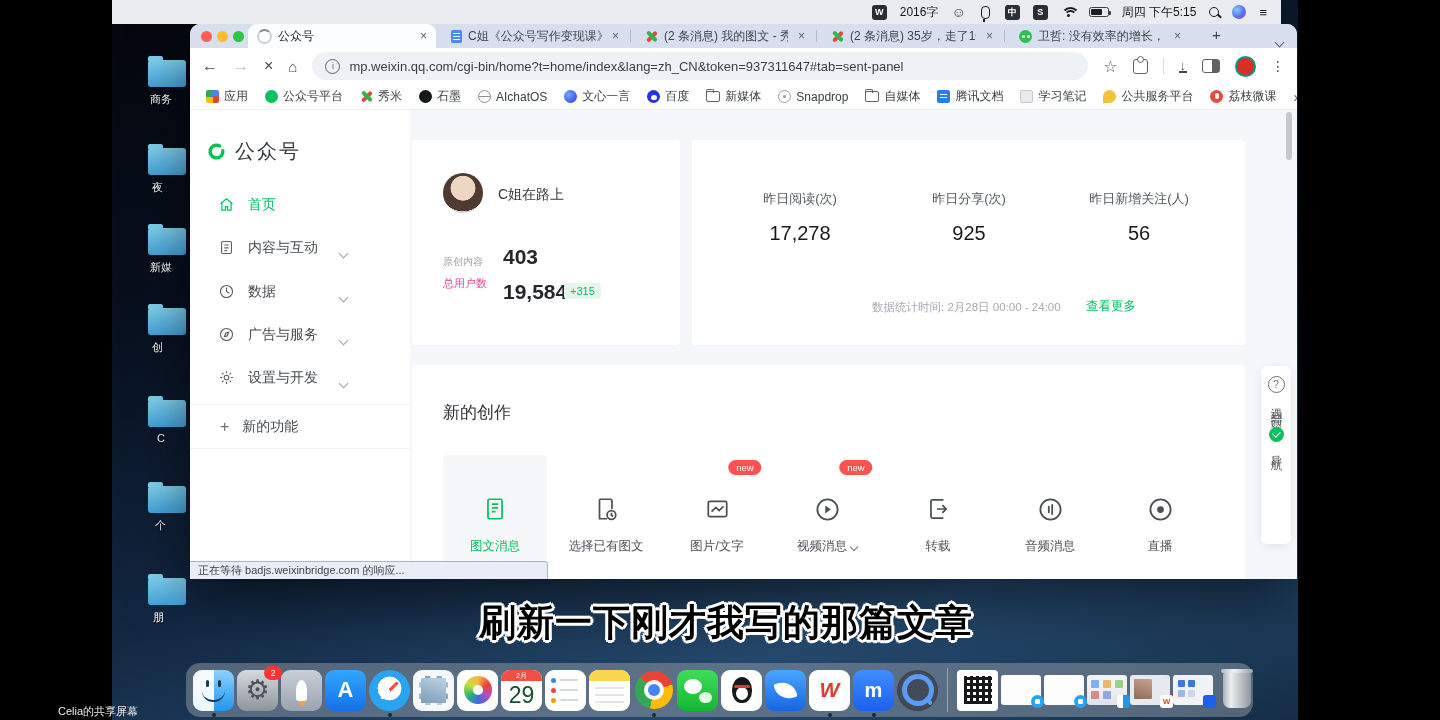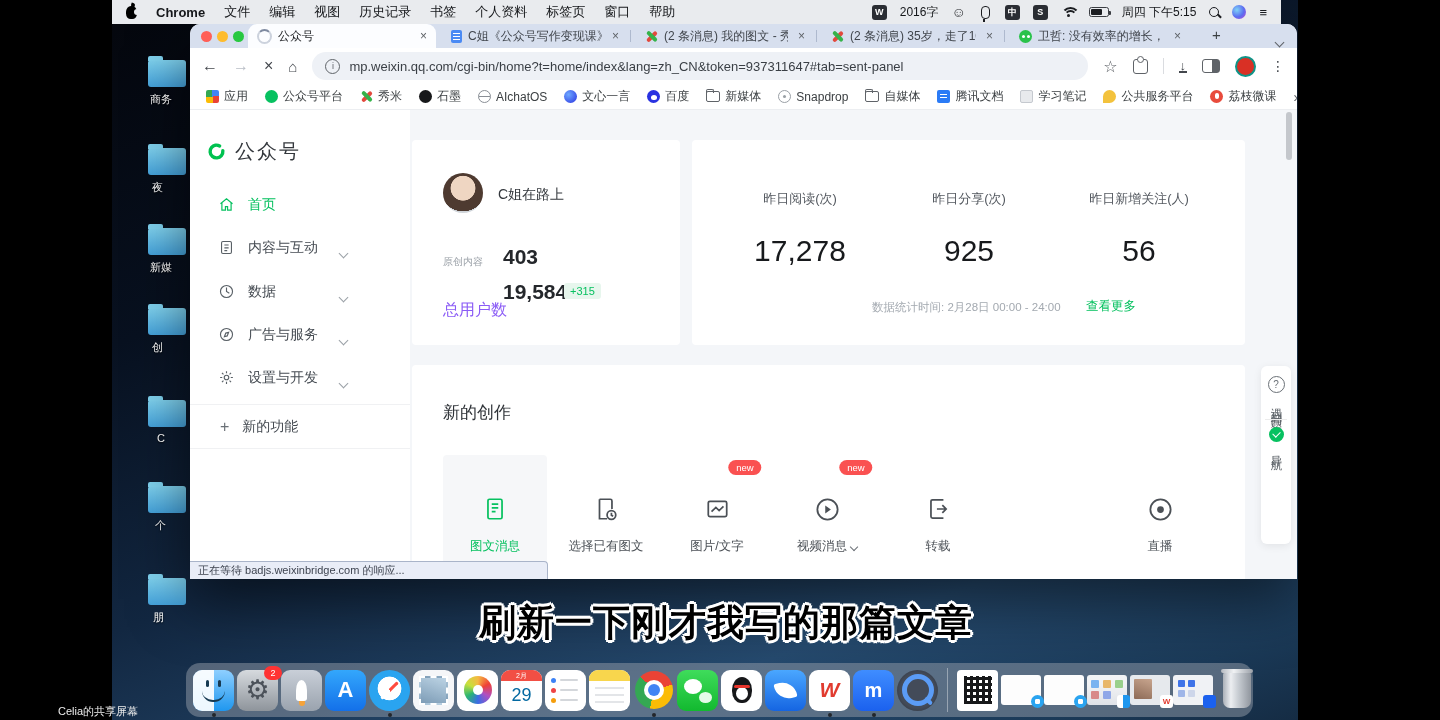--- a/index.html
+++ b/index.html
@@ -131,28 +131,28 @@
   .card{position:absolute;background:#fff;border-radius:4px}
   .card.profile{left:2px;top:30px;width:268px;height:205px}
   .card.stats{left:282px;top:30px;width:553px;height:205px}
   .card.creation{left:2px;top:255px;width:833px;height:292px}
 
   .pf-avatar{position:absolute;left:31px;top:33px;width:40px;height:40px;border-radius:50%;
     background:radial-gradient(circle at 50% 38%,#efd6c2 0 38%,#4e3a30 40% 72%,#cfd4d9 73% 100%)}
   .pf-name{position:absolute;left:86px;top:46px;font-size:14px;color:#33373c}
   .pf-lab1{position:absolute;left:31px;top:115px;font-size:10px;color:#9ba1a8}
   .pf-val1{position:absolute;left:91px;top:105px;font-size:21px;color:#24272b;font-weight:600}
-  .pf-lab2{position:absolute;left:31px;top:160px;font-size:16px;color:#8b5cf6}
+  .pf-lab2{position:absolute;left:31px;top:136px;font-size:11px;color:#ec4899}
   .pf-val2{position:absolute;left:91px;top:140px;font-size:21px;color:#24272b;font-weight:600}
   .pf-delta{position:absolute;left:152px;top:143px;background:#e7f6ed;color:var(--green,#07c160);
     font-size:11px;border-radius:3px;padding:2px 6px}
 
   .st-col{position:absolute;top:50px;width:200px;text-align:center;transform:translateX(-50%)}
   .st-label{font-size:13px;color:#53585f}
-  .st-value{font-size:30px;color:#17191c;font-weight:500;margin-top:26px}
+  .st-value{font-size:20px;color:#17191c;font-weight:500;margin-top:14px}
   .st-period{position:absolute;left:180px;top:160px;font-size:11.5px;color:#a3a9b0}
   .st-more{position:absolute;left:394px;top:158px;font-size:12.5px;color:var(--green,#07c160)}
 
   .cr-title{position:absolute;left:31px;top:36px;font-size:17px;color:#2f3338;font-weight:500}
   .cr-tile-active{position:absolute;left:31px;top:90px;width:104px;height:140px;background:#f6f7f9;border-radius:4px}
   .cr-item{position:absolute;top:129px;width:110px;transform:translateX(-50%);text-align:center}
   .cr-item .ic{height:30px;display:flex;align-items:center;justify-content:center;color:#4b5056}
   .cr-item.green .ic{color:var(--green,#07c160)}
   .cr-label{margin-top:14px;font-size:12.5px;color:#4b5056;display:inline-flex;align-items:center;gap:4px}
   .cr-item.green .cr-label{color:var(--green,#07c160)}
@@ -195,21 +195,21 @@
   .d-appstore{background:linear-gradient(180deg,#33a7fc,#1370e9);color:#fff;font-size:22px;font-weight:700}
   .d-safari{border-radius:50%;background:radial-gradient(circle at 50% 45%,#fff 0 38%,#2aa4f0 40% 100%)}
   .d-safari .needle{width:3px;height:23px;background:linear-gradient(#ff4b3e 50%,#fff 50%);transform:rotate(45deg);border-radius:1px}
   .d-mail{background:#f5f6f8}
   .d-mail .stamp{width:29px;height:29px;background:linear-gradient(200deg,#bcd3e4,#7d9cb6);border:2px dashed #fff;box-sizing:border-box}
   .d-photos{background:#fff}
   .d-photos .flower{width:28px;height:28px;border-radius:50%;background:conic-gradient(#f5b942,#ef4136,#b14fc1,#3b6ce5,#2bb673,#c8e03c,#f5b942);position:relative}
   .d-photos .flower::after{content:"";position:absolute;left:9px;top:9px;width:10px;height:10px;background:#fff;border-radius:50%}
   .d-cal{background:#fff;flex-direction:column;overflow:hidden}
   .d-cal .mo{width:100%;height:11px;background:#f24f44;color:#fff;font-size:7px;text-align:center;line-height:11px}
-  .d-cal .day{flex:1;display:flex;align-items:center;justify-content:center;font-size:18px;color:#0369a1;width:100%}
+  .d-cal .day{flex:1;display:flex;align-items:center;justify-content:center;font-size:23px;color:#14532d;width:100%}
   .d-rem{background:#fff;flex-direction:column;align-items:flex-start;padding:7px 6px;box-sizing:border-box;gap:5px}
   .d-rem i{display:block;width:5px;height:5px;border-radius:50%;position:relative}
   .d-rem i::after{content:"";position:absolute;left:9px;top:1.5px;width:18px;height:2px;background:#d4d7db;border-radius:1px}
   .d-notes{background:#fff;overflow:hidden}
   .d-notes::before{content:"";position:absolute;top:0;left:0;width:100%;height:11px;background:#f8d64d}
   .d-notes::after{content:"";position:absolute;left:6px;top:17px;width:29px;height:2px;background:#e3e5e8;box-shadow:0 7px 0 #e3e5e8,0 14px 0 #e3e5e8}
   .d-chrome{background:transparent}
   .d-chrome .ball{width:38px;height:38px;border-radius:50%;background:conic-gradient(from -45deg,#ea4335 0 33%,#fbbc05 33% 66%,#34a853 66% 100%);position:relative}
   .d-chrome .ball::before{content:"";position:absolute;left:9px;top:9px;width:20px;height:20px;background:#fff;border-radius:50%}
   .d-chrome .ball::after{content:"";position:absolute;left:13px;top:13px;width:12px;height:12px;background:#4285f4;border-radius:50%}
@@ -268,33 +268,20 @@
   <div class="dlabel" style="left:152px;top:340px">创</div>
   <div class="dfolder" style="left:148px;top:400px"></div>
   <div class="dlabel" style="left:157px;top:432px">C</div>
   <div class="dfolder" style="left:148px;top:486px"></div>
   <div class="dlabel" style="left:155px;top:518px">个</div>
   <div class="dfolder" style="left:148px;top:578px"></div>
   <div class="dlabel" style="left:153px;top:610px">朋</div>
 </div>
 
 <div class="menubar">
-  <div class="left">
-    <span class="apple"></span>
-    <span class="appname">Chrome</span>
-    <span>文件</span>
-    <span>编辑</span>
-    <span>视图</span>
-    <span>历史记录</span>
-    <span>书签</span>
-    <span>个人资料</span>
-    <span>标签页</span>
-    <span>窗口</span>
-    <span>帮助</span>
-  </div>
   <div class="right">
     <span class="sq-badge">W</span>
     <span>2016字</span>
     <span class="smiley">☺</span>
     <span class="mic"></span>
     <span class="sq-badge">中</span>
     <span class="sq-badge">S</span>
     <span class="wifi">
         <i></i>
         <i></i>
@@ -576,20 +563,29 @@
         <div class="cr-item" style="left:526px">
           <div class="ic">
             <svg width="26" height="26" viewBox="0 0 24 24" fill="none" stroke="currentColor" stroke-width="1.6">
               <path d="M17 3.5H7A1.5 1.5 0 0 0 5.5 5v14A1.5 1.5 0 0 0 7 20.5h10"></path>
               <path d="M11 12h8M16 8.5l3.5 3.5-3.5 3.5"></path>
             </svg>
           </div>
           <span class="cr-label">转载</span>
         </div>
 
+        <div class="cr-item" style="left:638px">
+          <div class="ic">
+            <svg width="27" height="27" viewBox="0 0 24 24" fill="none" stroke="currentColor" stroke-width="1.6">
+              <circle cx="12" cy="12" r="9"></circle>
+                <path d="M10.5 9.5v5M13.5 8v8" stroke-linecap="round"></path>
+            </svg>
+          </div>
+          <span class="cr-label">音频消息</span>
+        </div>
 
         <div class="cr-item" style="left:748px">
           <div class="ic">
             <svg width="27" height="27" viewBox="0 0 24 24" fill="none" stroke="currentColor" stroke-width="1.6">
               <circle cx="12" cy="12" r="9"></circle>
                 <circle cx="12" cy="12" r="3" fill="currentColor" stroke="none"></circle>
             </svg>
           </div>
           <span class="cr-label">直播</span>
         </div>

